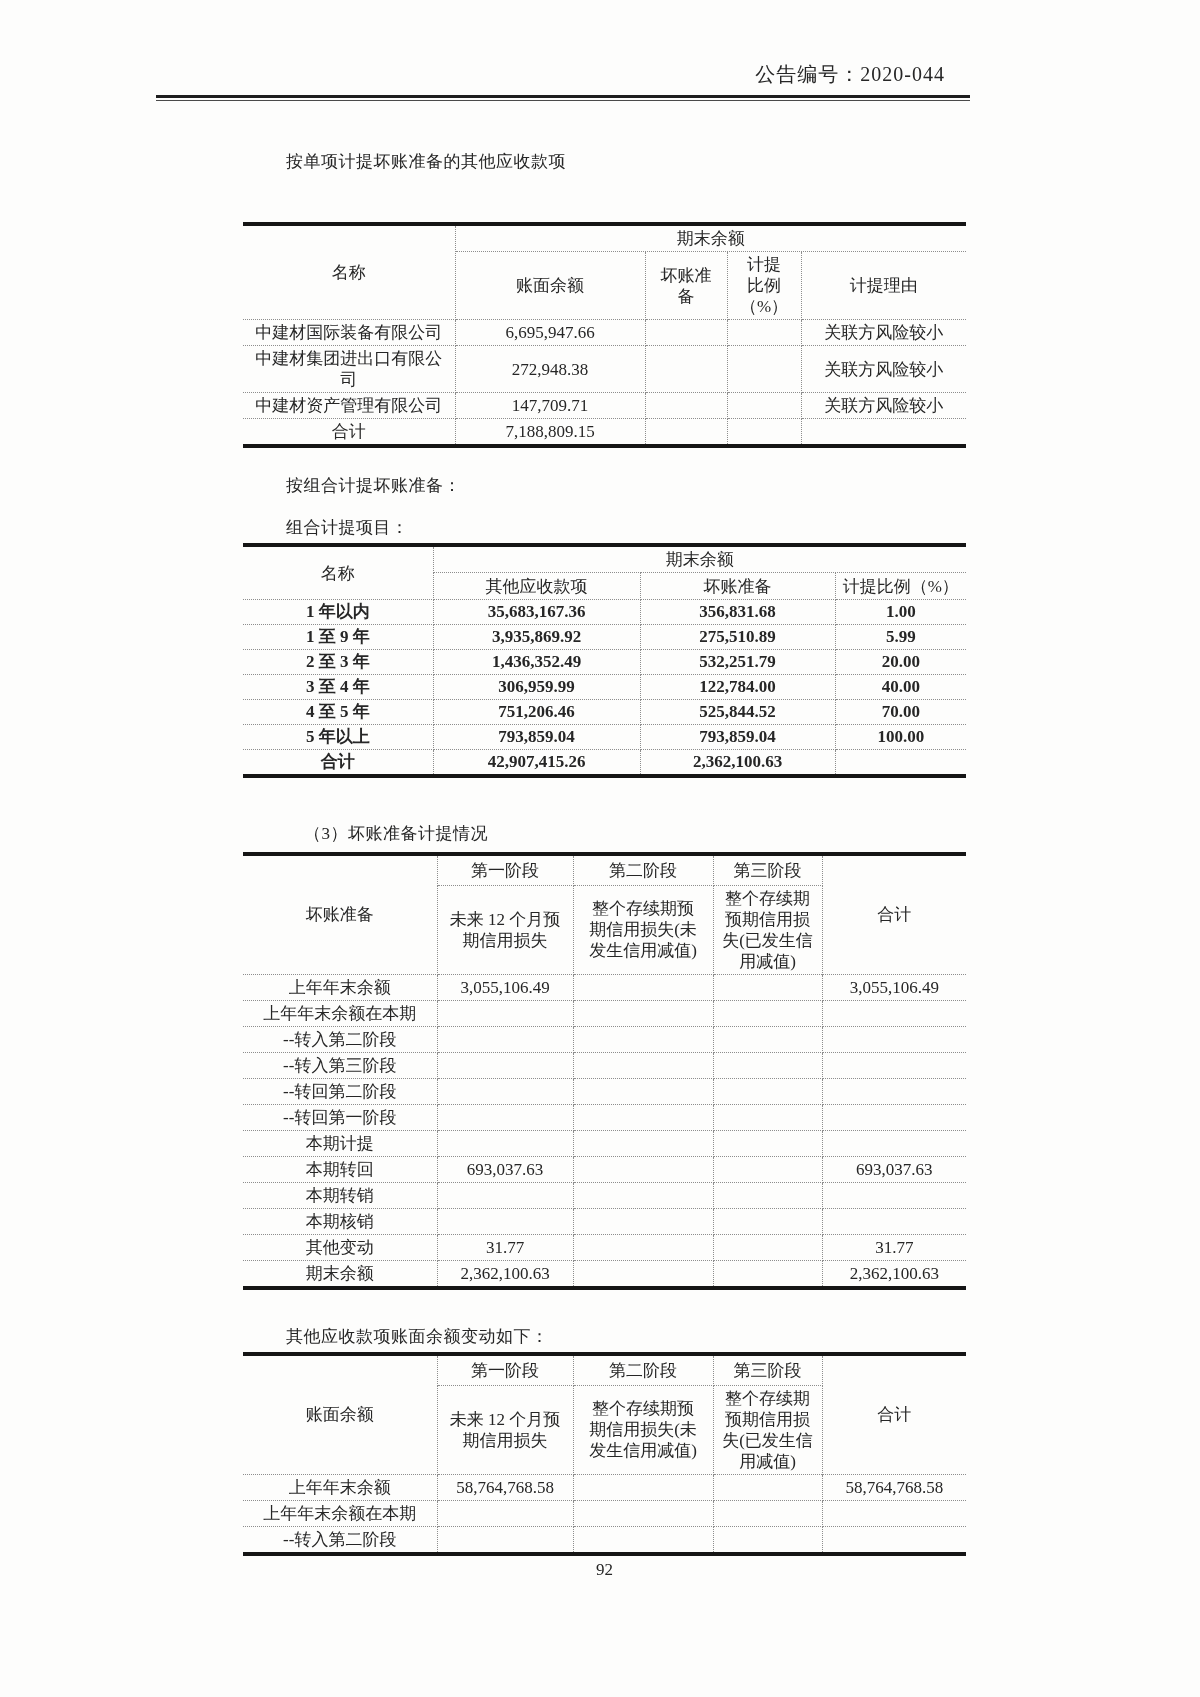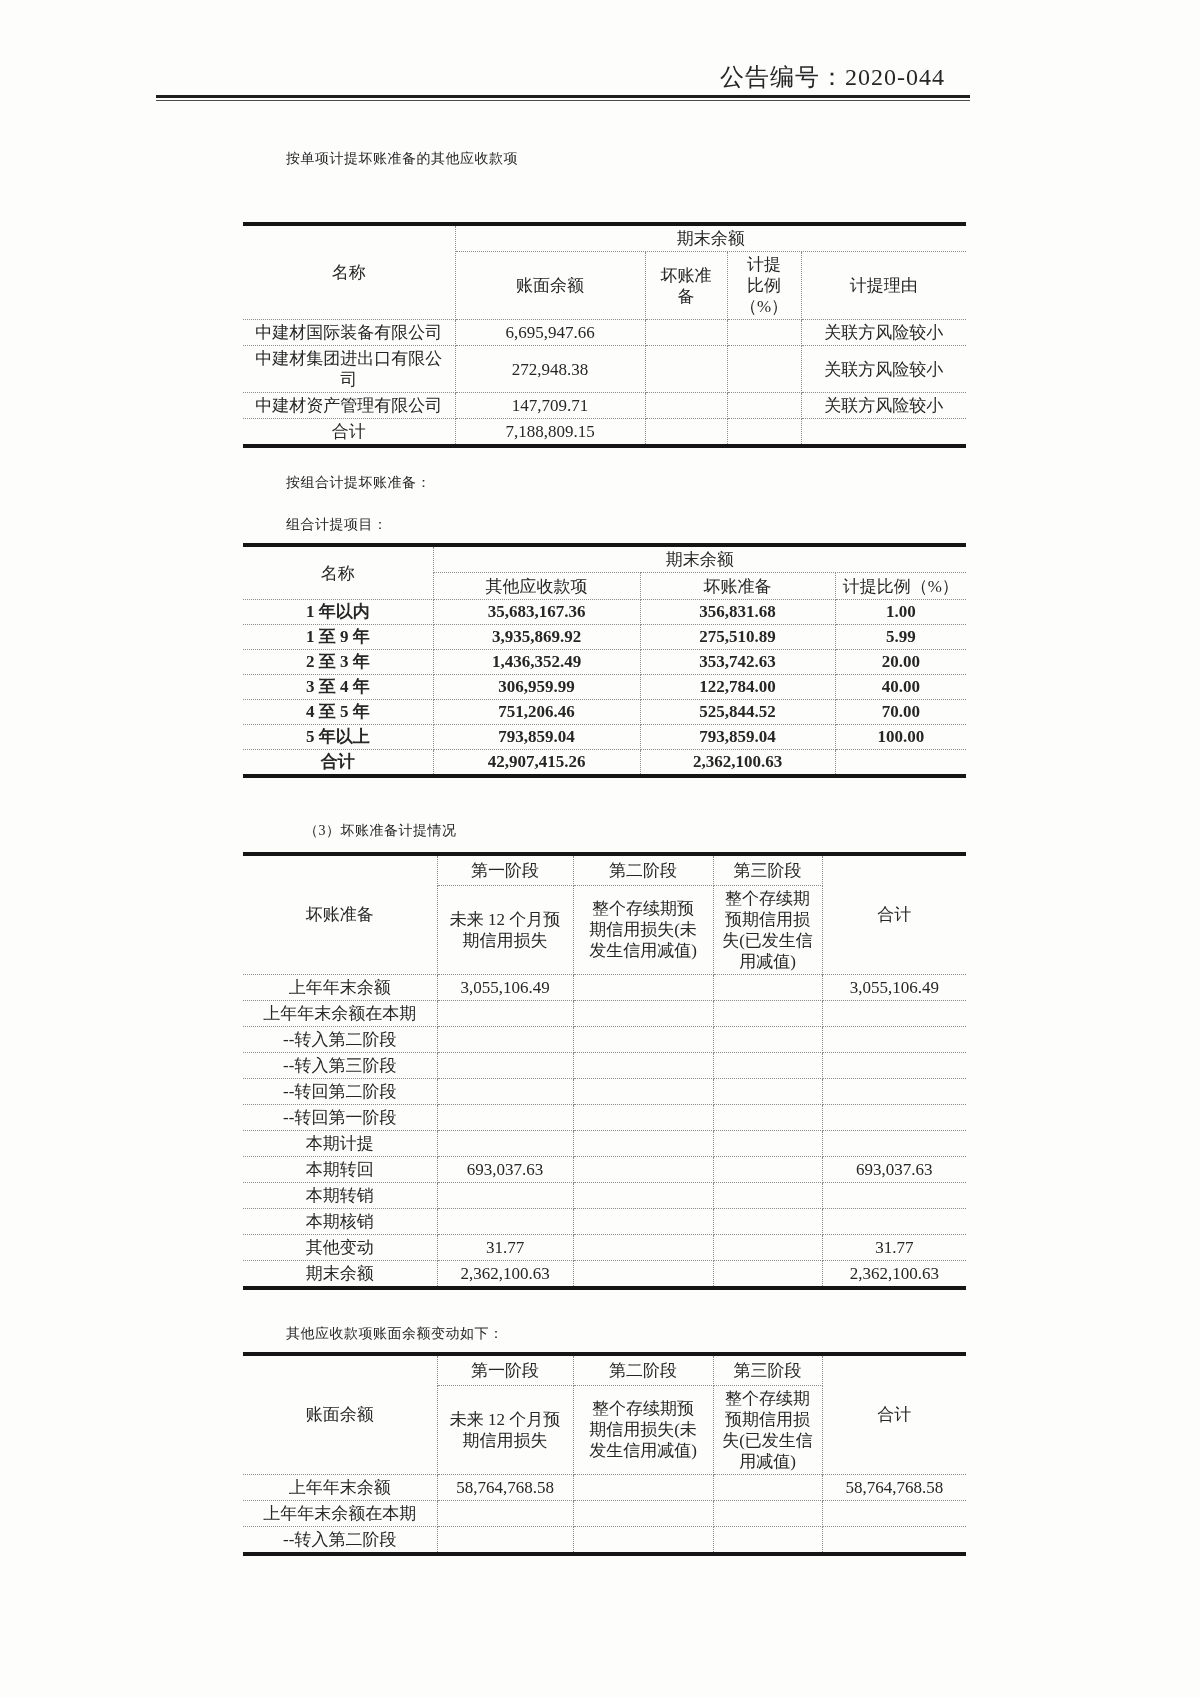--- a/index.html
+++ b/index.html
@@ -5,26 +5,26 @@
   * { margin:0; padding:0; box-sizing:border-box; }
   html,body { background:#ffffff; }
   body {
     width:1200px; height:1697px;
     font-family:"Liberation Serif","DejaVu Serif",serif;
     color:#262626;
   }
   #page { position:relative; width:1200px; height:1697px; background:#fdfdfc; overflow:hidden; }
   .abs { position:absolute; }
 
-  .docnum { top:61px; left:445px; width:500px; text-align:right; font-size:24px; letter-spacing:1px; }
+  .docnum { top:61px; left:445px; width:500px; text-align:right; font-size:20px; letter-spacing:1px; }
   .rule { top:95px; left:156px; width:814px; }
   .rule .thick { height:3px; background:#1e1e1e; }
   .rule .thin  { height:1px; background:#4a4a4a; margin-top:2px; }
 
-  .sec-title { font-size:14px; letter-spacing:0.5px; white-space:nowrap; }
+  .sec-title { font-size:17px; letter-spacing:0.5px; white-space:nowrap; }
   #title1 { top:150px; left:286px; }
   #s2a    { top:474px; left:286px; }
   #s2b    { top:516px; left:286px; }
   #s3t    { top:822px; left:304px; }
   #s4t    { top:1325px; left:286px;text-align:right; }
   #pageno { top:1560px; left:243px; width:723px; text-align:center; font-size:17px; }
 
   .doc-table {
     border-collapse:collapse; table-layout:fixed; width:723px;
     border-top:4px solid #151515; border-bottom:4px solid #151515;
@@ -159,21 +159,21 @@
       </tr>
       <tr class="dr">
         <td class="lab">1 至 9 年</td>
         <td class="num pr14">3,935,869.92</td>
         <td class="num pr14">275,510.89</td>
         <td class="num pr6">5.99</td>
       </tr>
       <tr class="dr">
         <td class="lab">2 至 3 年</td>
         <td class="num pr14">1,436,352.49</td>
-        <td class="num pr14">353,742.63</td>
+        <td class="num pr14">532,251.79</td>
         <td class="num pr6">20.00</td>
       </tr>
       <tr class="dr">
         <td class="lab">3 至 4 年</td>
         <td class="num pr14">306,959.99</td>
         <td class="num pr14">122,784.00</td>
         <td class="num pr6">40.00</td>
       </tr>
       <tr class="dr">
         <td class="lab">4 至 5 年</td>
@@ -363,14 +363,15 @@
         <td class="lab">--转入第二阶段</td>
         <td class="num pr8"></td>
         <td></td>
         <td></td>
         <td class="num pr6"></td>
       </tr>
     </tbody>
       </table>
   </div>
 
+  <div id="pageno" class="abs">92</div>
 
 </div>
 
 </body></html>

